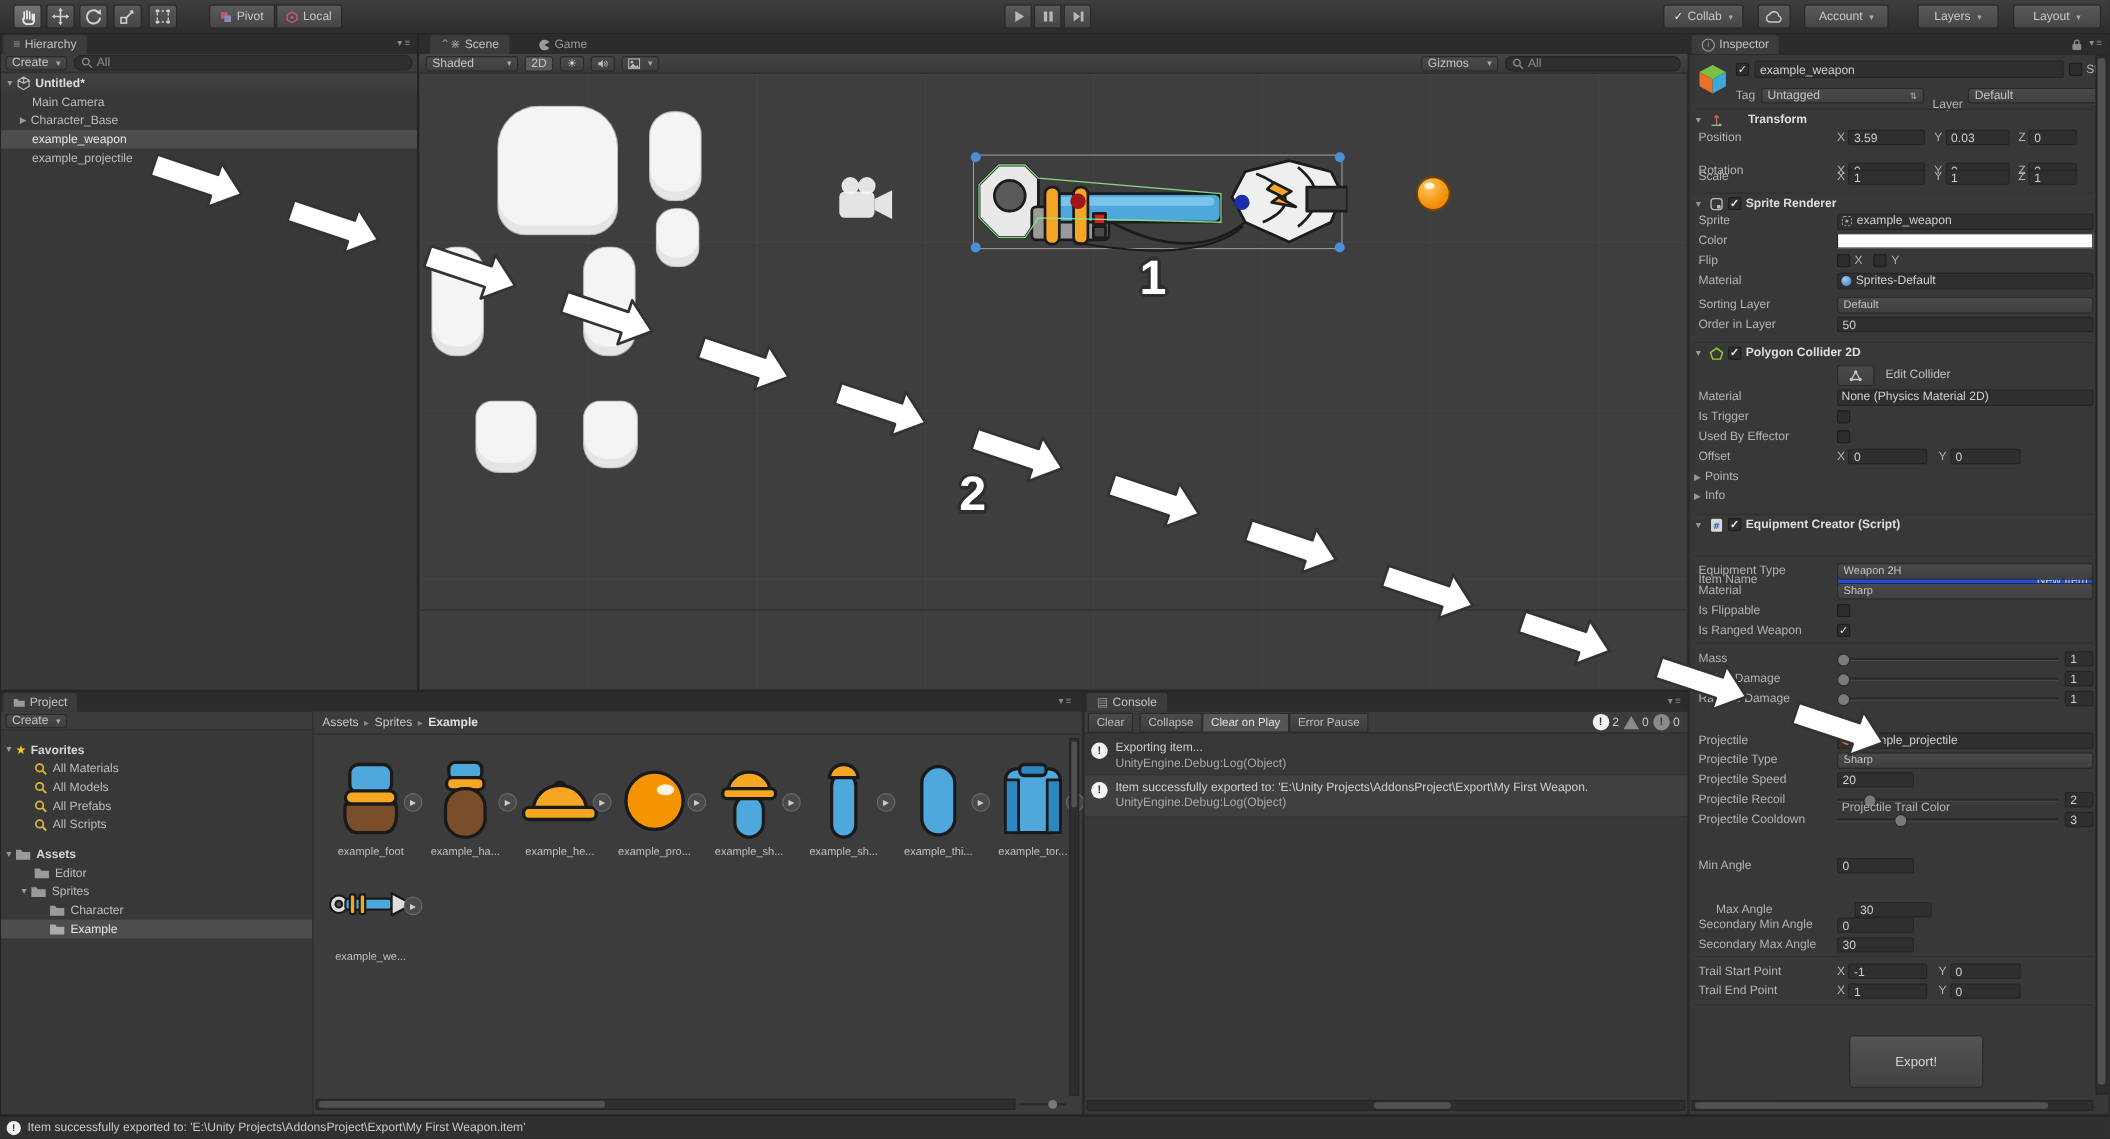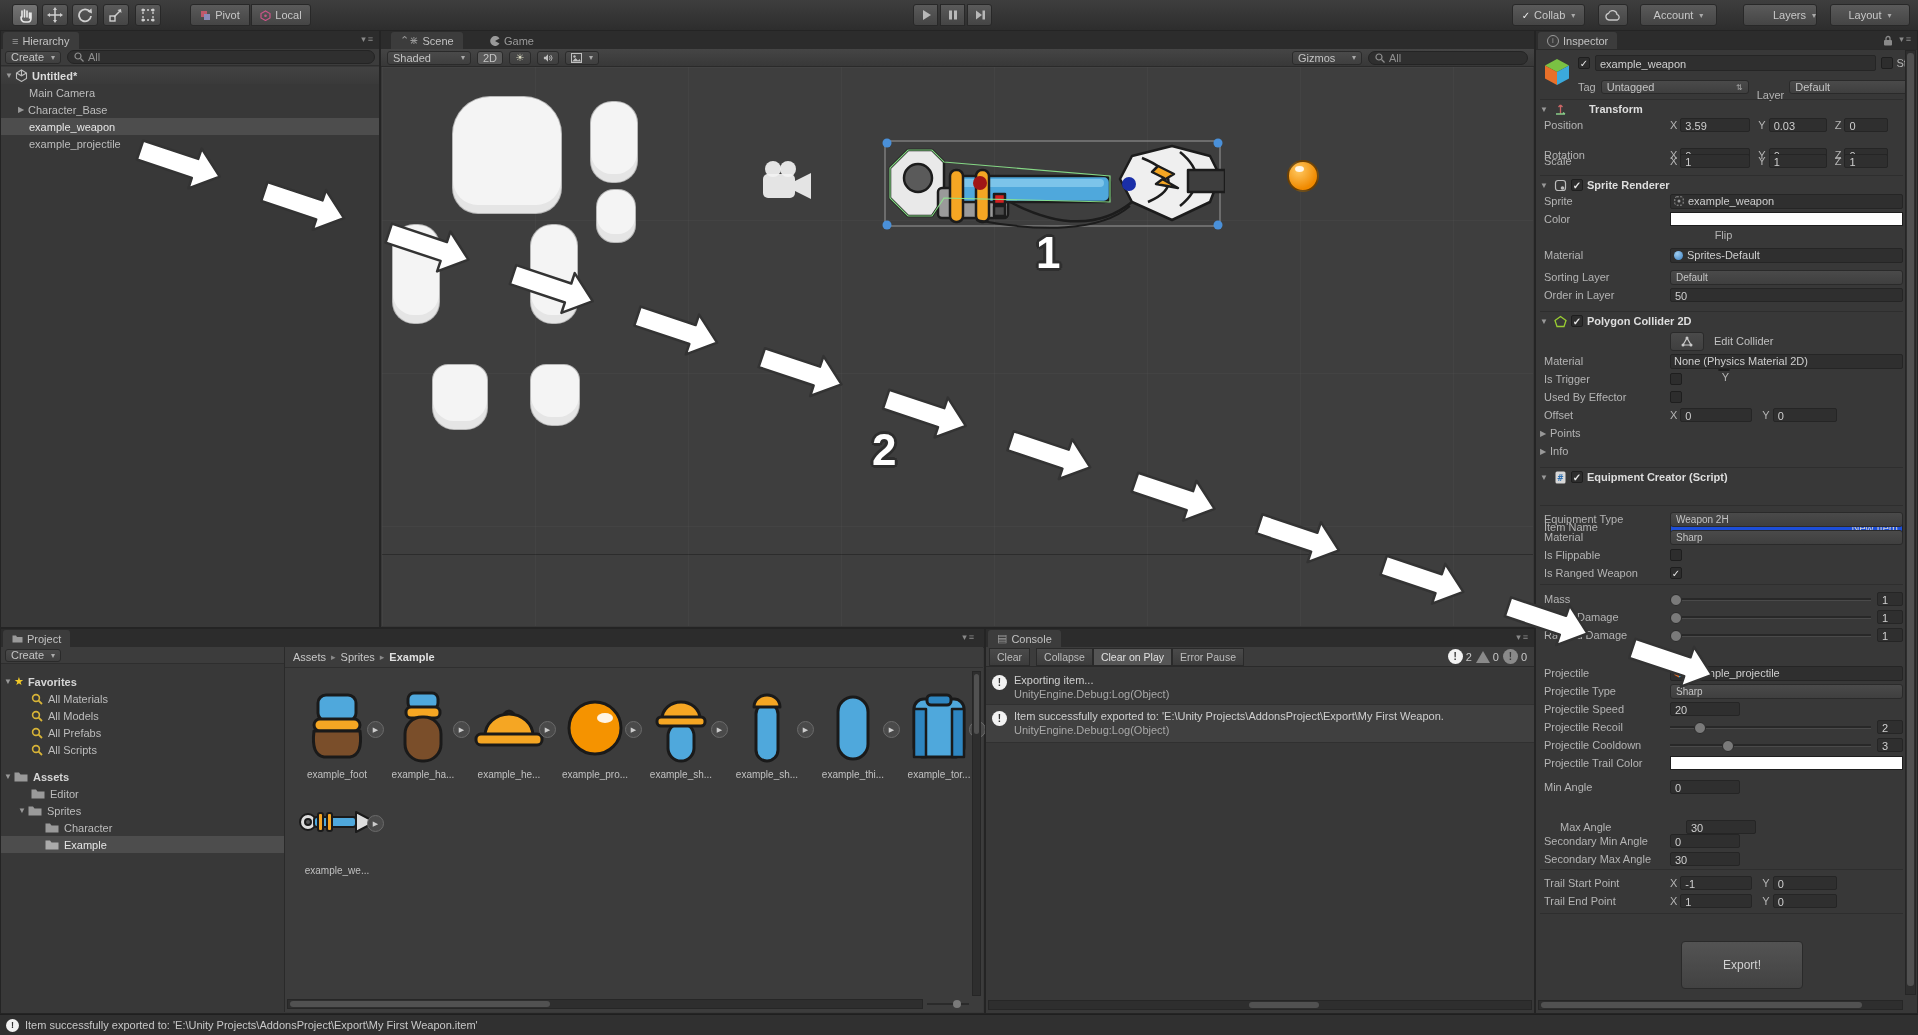--- a/index.html
+++ b/index.html
@@ -164,21 +164,21 @@
     </div>
     <div class="tbtn" style="left:1598px;width:30px;">
       <svg class="icon-svg" width="16" height="11" viewBox="0 0 16 11">
           <path d="M4 10 a3.4 3.4 0 0 1 -.4 -6.7 A4.4 4.4 0 0 1 12 4.4 A3 3 0 0 1 12.4 10 Z" fill="none" stroke="#c8c8c8" stroke-width="1.3"></path>
         </svg>
     </div>
     <div class="tbtn" style="left:1640px;width:77px;">
       <span>Account</span>
         <span class="dda">▾</span>
     </div>
-    <div class="tbtn" style="left:1743px;width:74px;justify-content:flex-end;">
+    <div class="tbtn" style="left:1743px;width:74px;">
       <span>Layers</span>
         <span class="dda">▾</span>
     </div>
     <div class="tbtn" style="left:1830px;width:80px;">
       <span>Layout</span>
         <span class="dda">▾</span>
     </div>
   </div>
 
   <div class="panel" style="left:0;top:30px;width:380px;height:598px;">
@@ -678,21 +678,21 @@
             <rect x="0.8" y="0.8" width="8.4" height="8.4" rx="2" fill="none" stroke="#9a9a9a" stroke-dasharray="2 1.4"></rect>
             <circle cx="5" cy="5" r="1.5" fill="#9a9a9a"></circle>
           </svg>
         <span>example_weapon</span>
       </div>
     </div>
     <div class="irow" style="top:180px;">
       <span class="ilbl">Color</span>
       <div class="swatch"></div>
     </div>
-    <div class="irow" style="top:198px;flex-direction:column;">
+    <div class="irow" style="top:198px;">
       <span class="ilbl">Flip</span>
       <span class="cb"></span>
       <span style="margin:0 10px 0 4px;color:#b4b4b4;">X</span>
       <span class="cb"></span>
       <span style="margin-left:4px;color:#b4b4b4;">Y</span>
     </div>
     <div class="irow" style="top:216px;">
       <span class="ilbl">Material</span>
       <div class="objfld">
         <span style="width:9px;height:9px;border-radius:50%;background:radial-gradient(circle at 35% 30%,#9ecdf0,#3a7fc1);display:inline-block;"></span>
@@ -849,21 +849,21 @@
       <span class="fld" style="width:26px;">2</span>
     </div>
     <div class="irow" style="top:706px;">
       <span class="ilbl">Projectile Cooldown</span>
       <div class="slider">
           <div class="track"></div>
           <div class="knob" style="left:26%;"></div>
         </div>
       <span class="fld" style="width:26px;">3</span>
     </div>
-    <div class="irow" style="top:724px;">
+    <div class="irow" style="top:697px;flex-direction:column;">
       <span class="ilbl">Projectile Trail Color</span>
       <div class="swatch"></div>
     </div>
     <div class="irow" style="top:748px;">
       <span class="ilbl">Min Angle</span>
       <span class="fld" style="width:70px;">0</span>
     </div>
     <div class="irow" style="top:788px;margin-left:16px;">
       <span class="ilbl">Max Angle</span>
       <span class="fld" style="width:70px;">30</span>

